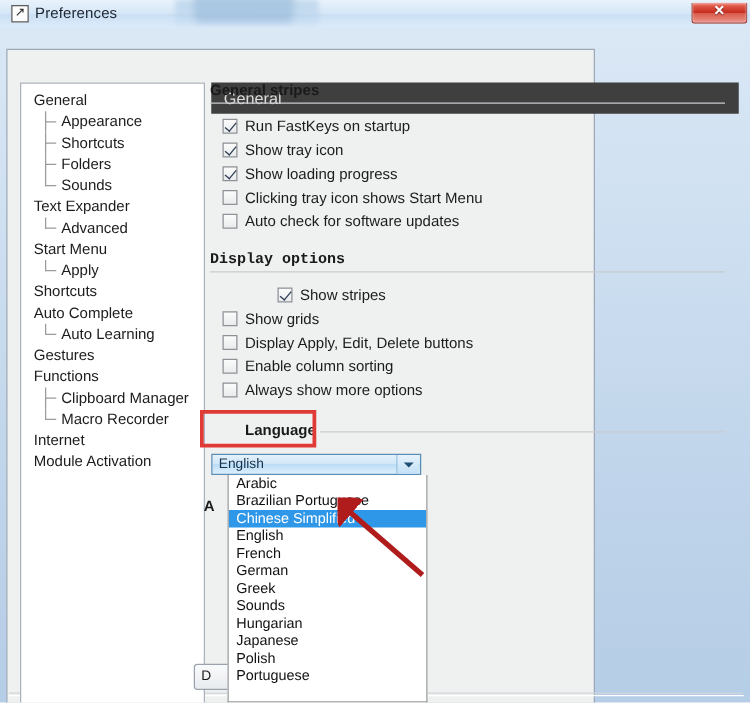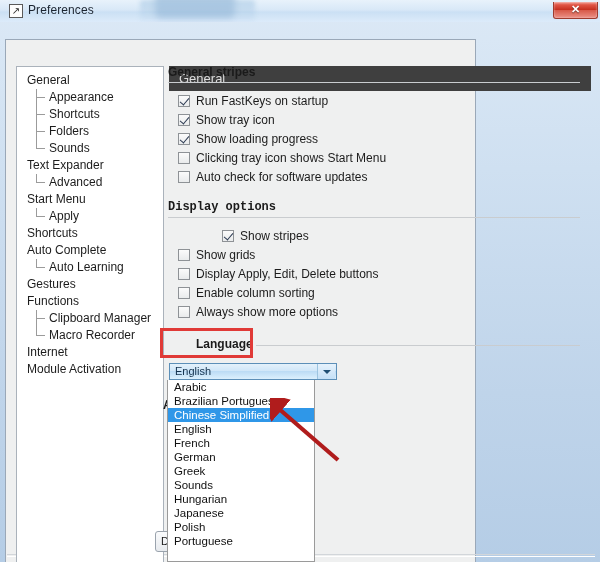--- a/index.html
+++ b/index.html
@@ -235,22 +235,22 @@
     position: absolute;
     left: 5px; top: 6px;
     border-left: 4px solid transparent;
     border-right: 4px solid transparent;
     border-top: 4px solid #1f4f74;
   }
 
   
   .dropdown {
     position: absolute;
-    left: 167px; top: 380px;
-    width: 148px;
+    left: 182px; top: 380px;
+    width: 160px;
     height: 182px;
     background: #ffffff;
     border: 1px solid #9a9a9a;
     border-top: none;
     box-sizing: border-box;
     overflow: hidden;
     z-index: 30;
   }
   .dd-item {
     height: 14px;

